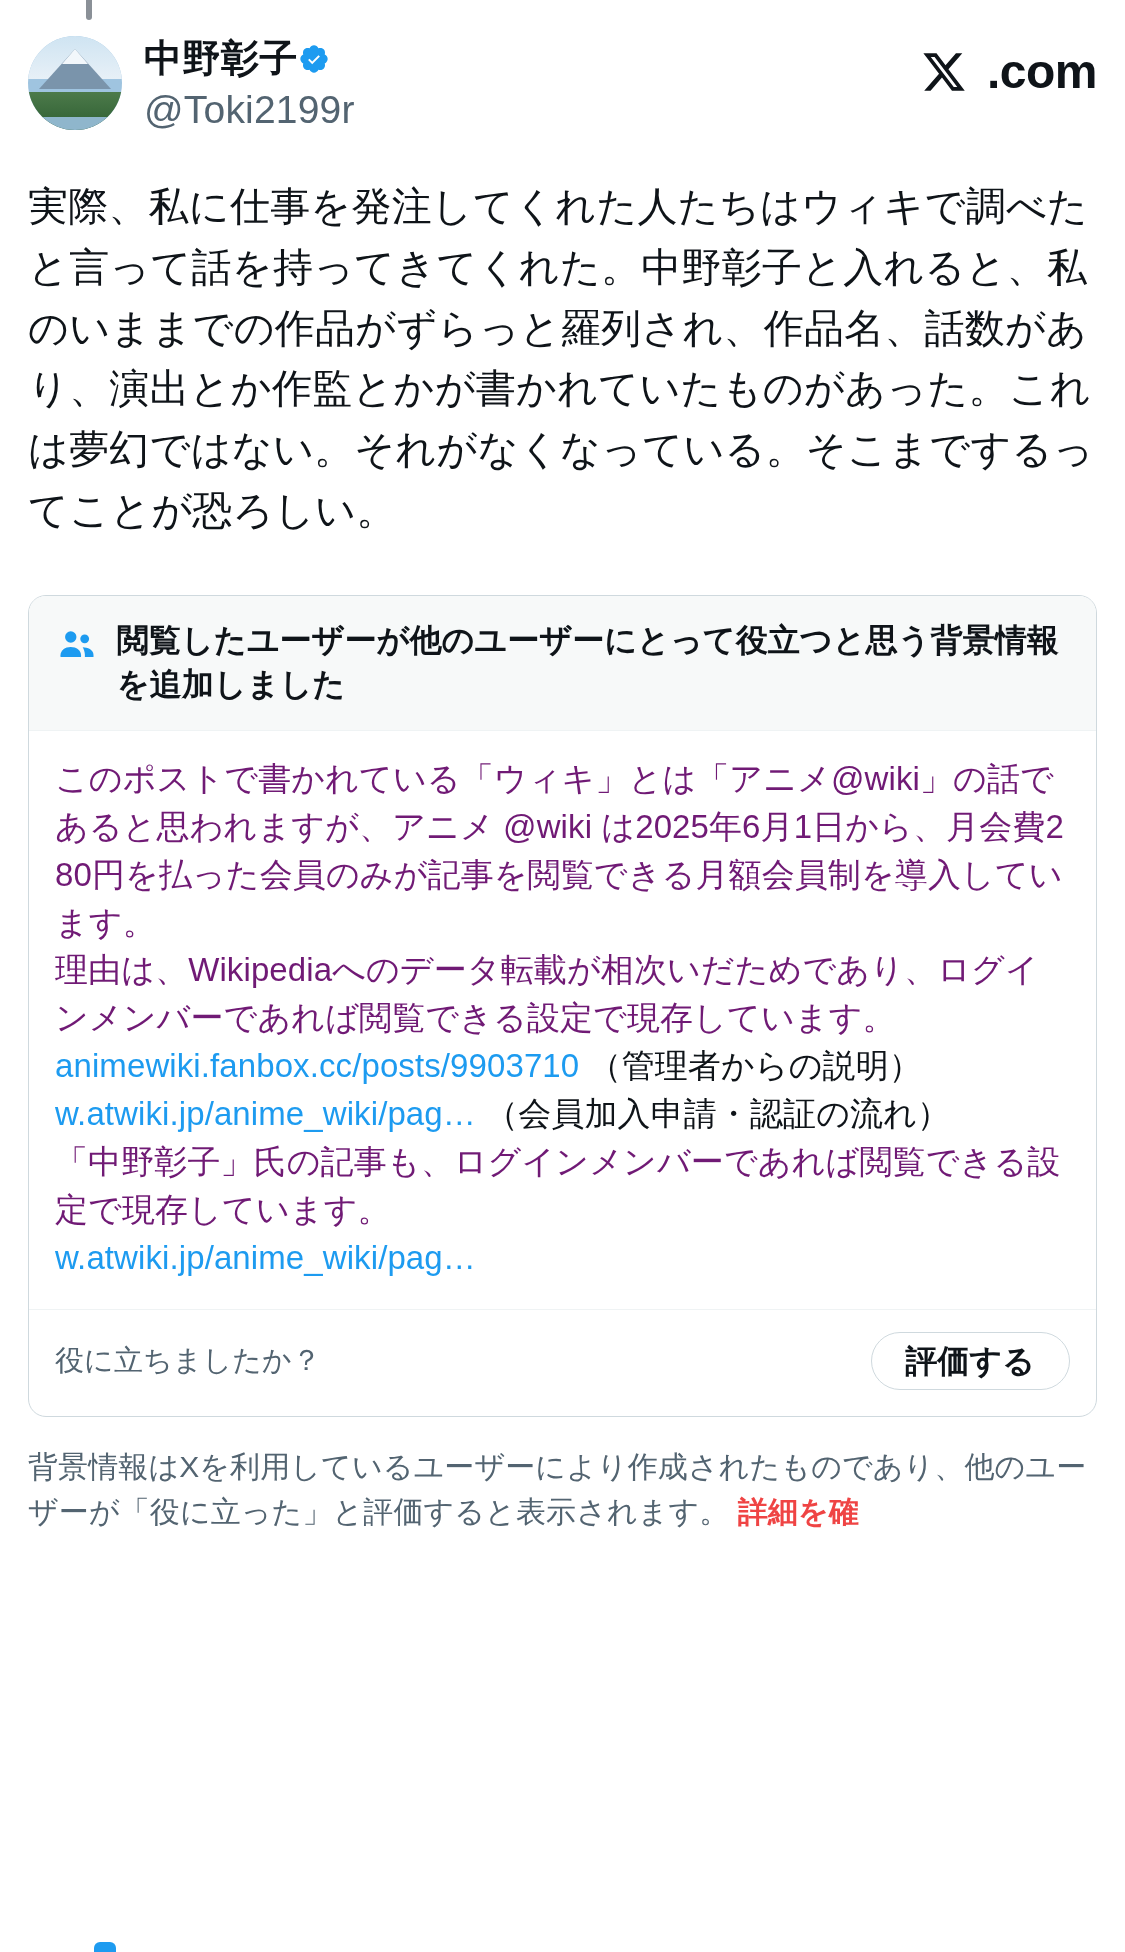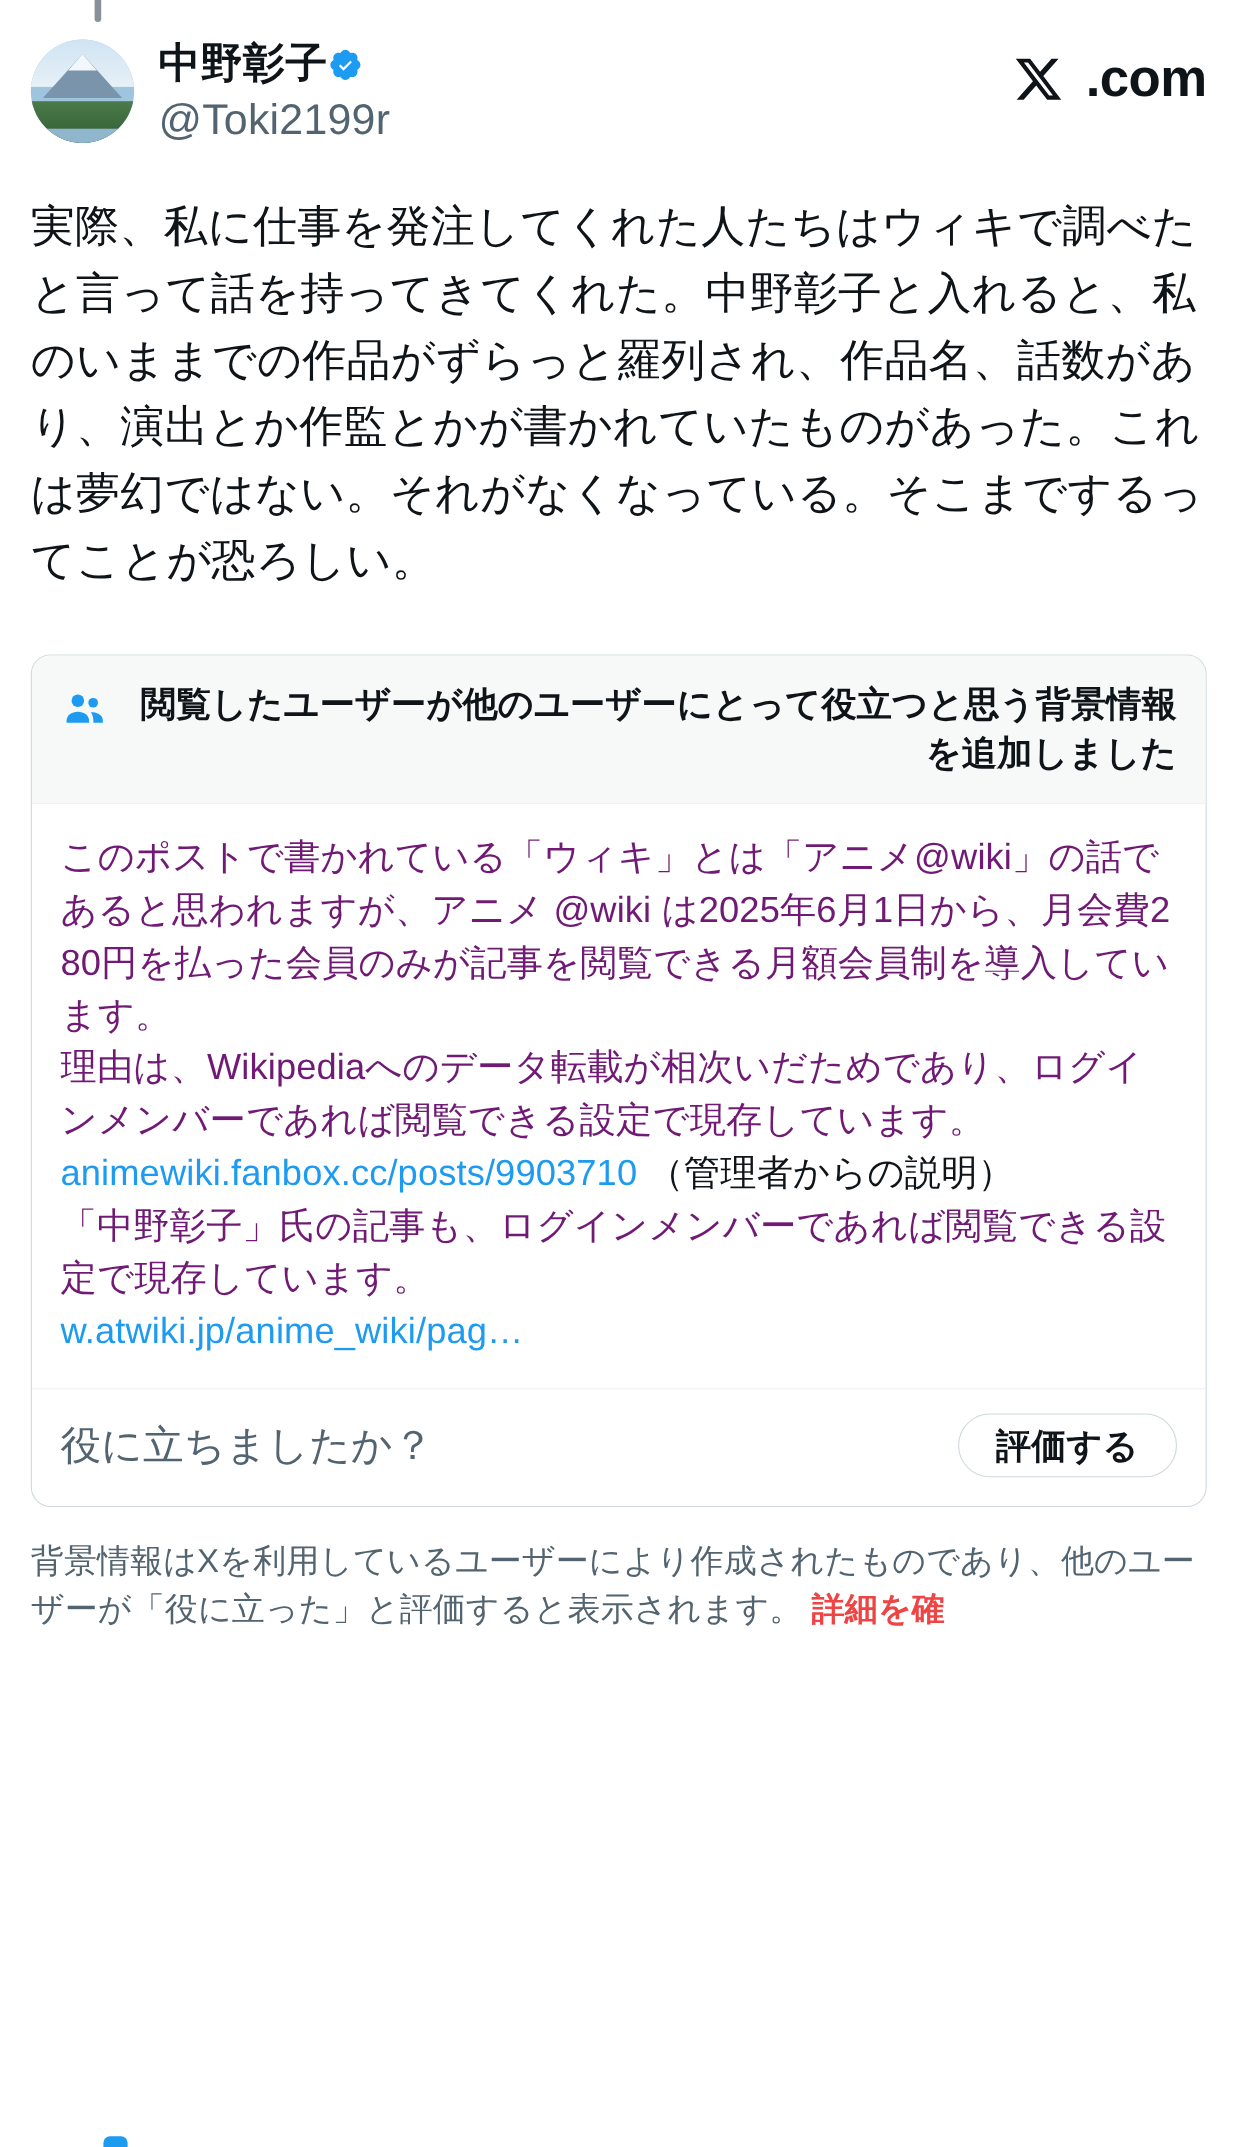--- a/index.html
+++ b/index.html
@@ -138,21 +138,20 @@
     overflow: hidden;
     background: #ffffff;
   }
   .note-head {
     background: #f7f9f9;
     padding: 22px 26px 24px 26px;
     display: flex;
     gap: 18px;
     align-items: flex-start;
     border-bottom: 1px solid #eff3f4;
-    text-align: right;
   }
   .note-head .people-icon {
     flex: 0 0 auto;
     width: 44px;
     height: 44px;
     margin-top: 4px;
   }
   .note-head-text {
     font-size: 32px;
     line-height: 1.38;
@@ -183,21 +182,21 @@
   }
   .note-footer {
     border-top: 1px solid #eff3f4;
     margin-top: 18px;
     padding: 22px 26px 26px 26px;
     display: flex;
     align-items: center;
     justify-content: space-between;
   }
   .helpful-label {
-    font-size: 37px;
+    font-size: 29px;
     color: #536471;
     letter-spacing: 0.1px;
   }
   .rate-button {
     border: 1px solid #cfd9de;
     border-radius: 999px;
     padding: 12px 34px;
     font-size: 32px;
     font-weight: 700;
     color: #0f1419;
@@ -305,20 +304,24 @@
 
     <div class="note-body">
       <div class="note-para">このポストで書かれている「ウィキ」とは「アニメ@wiki」の話であると思われますが、アニメ @wiki は2025年6月1日から、月会費280円を払った会員のみが記事を閲覧できる月額会員制を導入しています。</div>
       <div class="note-para">理由は、Wikipediaへのデータ転載が相次いだためであり、ログインメンバーであれば閲覧できる設定で現存しています。</div>
 
       <div class="note-line">
         <a class="note-link" href="#">animewiki.fanbox.cc/posts/9903710</a>
         <span>（管理者からの説明）</span>
       </div>
 
+      <div class="note-line">
+        <a class="note-link" href="#">w.atwiki.jp/anime_wiki/pag…</a>
+        <span>（会員加入申請・認証の流れ）</span>
+      </div>
 
       <div class="note-para">「中野彰子」氏の記事も、ログインメンバーであれば閲覧できる設定で現存しています。</div>
 
       <div class="note-line">
         <a class="note-link" href="#">w.atwiki.jp/anime_wiki/pag…</a>
       </div>
     </div>
 
     <div class="note-footer">
       <span class="helpful-label">役に立ちましたか？</span>

